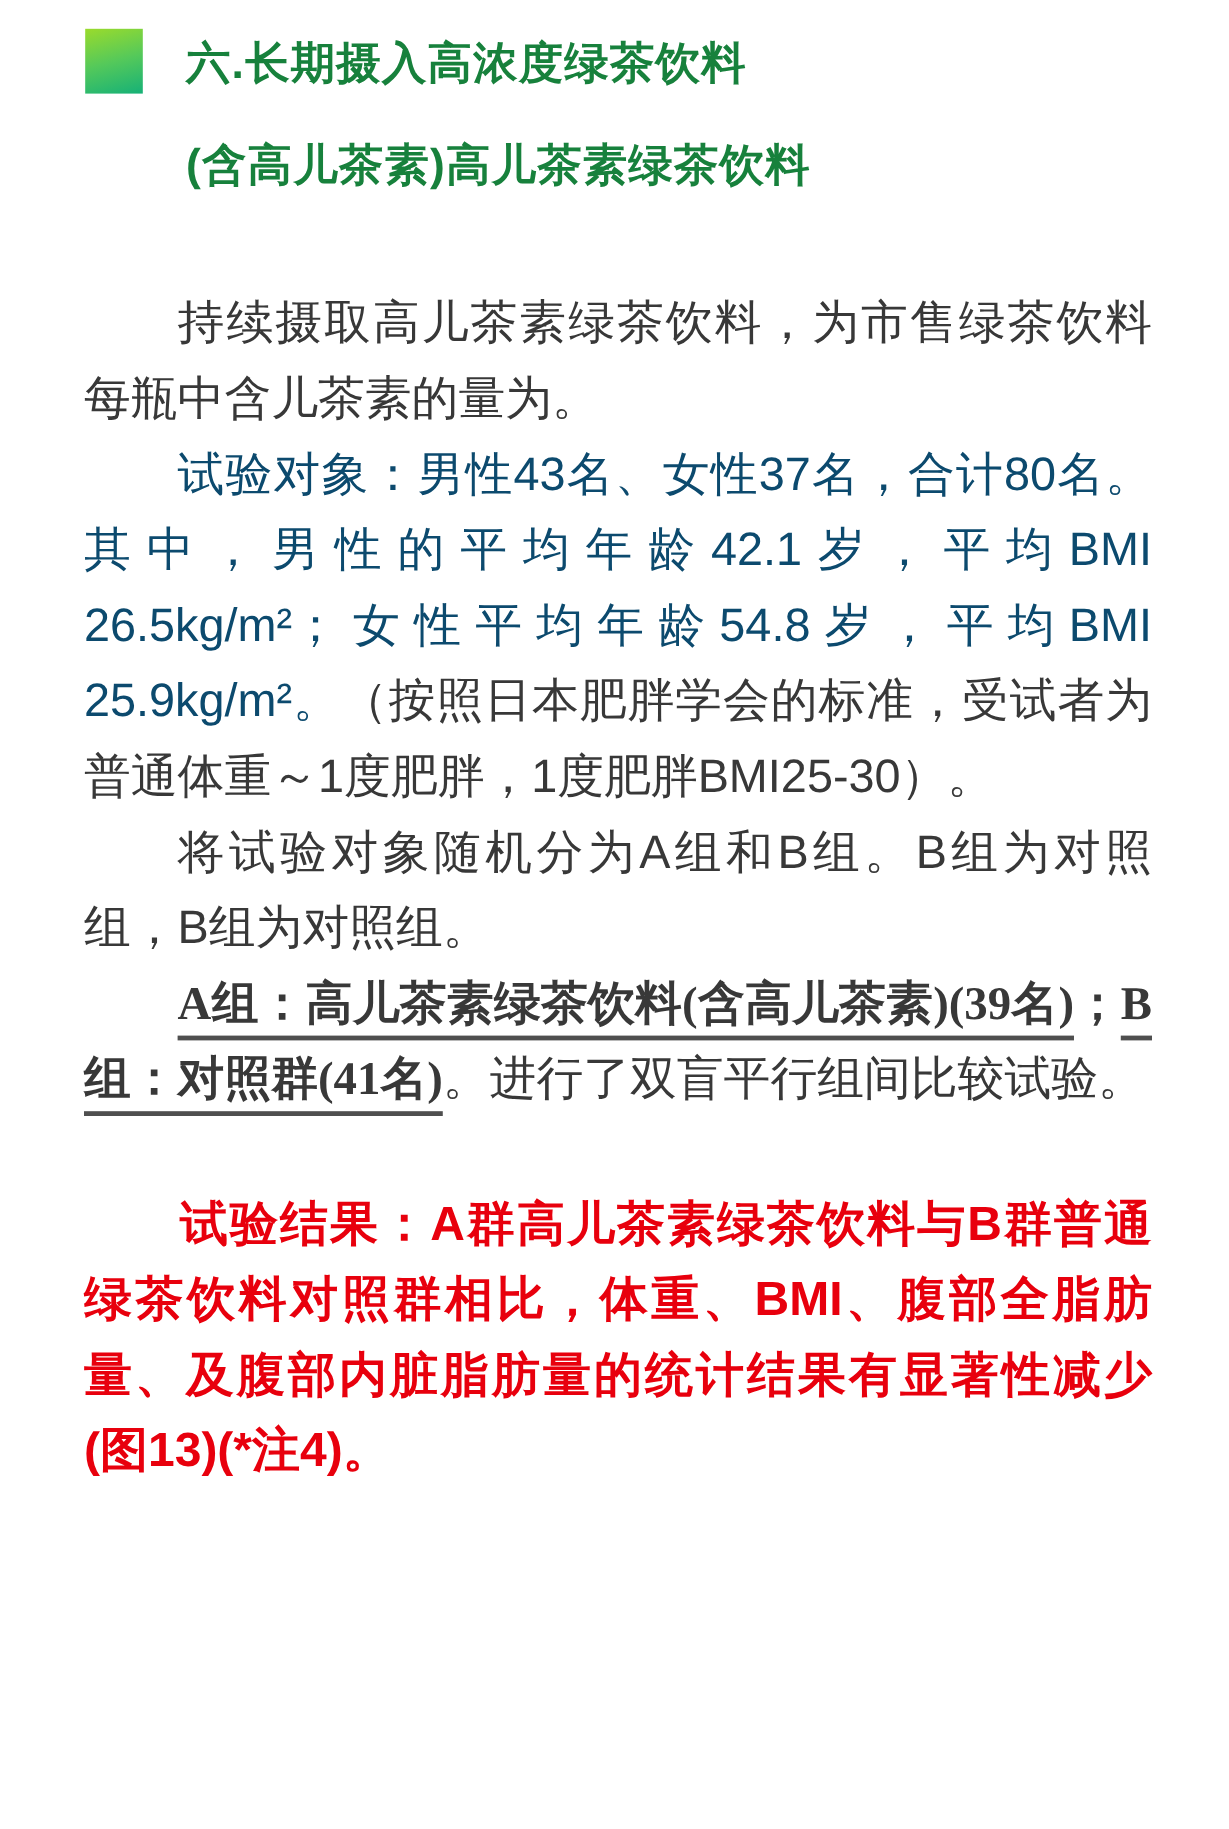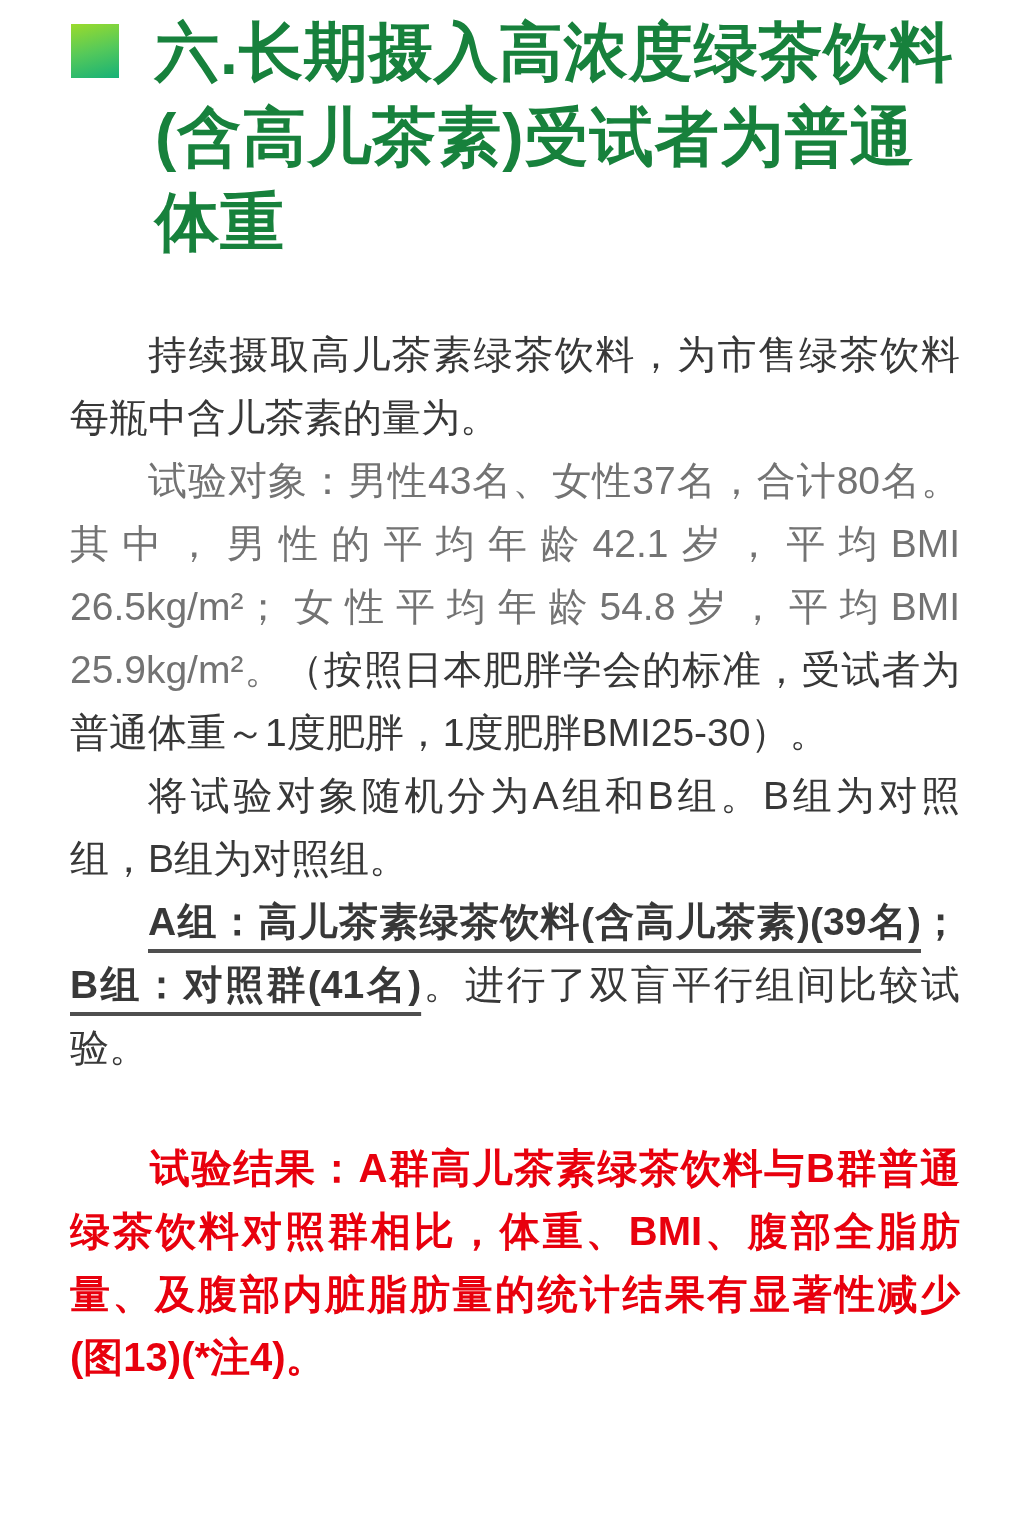--- a/index.html
+++ b/index.html
@@ -21,41 +21,41 @@
     position: absolute;
     left: 71px;
     top: 24px;
     width: 48px;
     height: 54px;
     background: linear-gradient(165deg, #9adb2c 0%, #55c95a 50%, #16b177 100%);
   }
   h1.title {
     margin: 0 56px 0 155px;
     padding: 0;
-    font-size: 64px;
+    font-size: 37px;
     line-height: 85px;
     font-weight: 700;
     color: #17813c;
     letter-spacing: 1px;
   }
   h1.title .tline { display: block; }
   .content {
     margin: 58px 64px 0 70px;
     font-size: 39px;
     line-height: 63px;
     color: #383838;
     text-align: justify;
   }
   .content p {
     margin: 0;
     padding: 0;
     text-indent: 2em;
   }
-  .orange { color: #737373; }
-  .b { font-weight: 700; }
+  .orange { color: #0c4a6e; }
+  .b { font-weight: 700; font-family: Liberation Serif, serif; }
   .u-dark {
     text-decoration: underline;
     text-decoration-color: #4f4f4f;
     text-decoration-thickness: 4px;
     text-underline-offset: 14px;
   }
   .u-orange {
     text-decoration: underline;
     text-decoration-color: #f08200;
     text-decoration-thickness: 4px;
@@ -70,21 +70,21 @@
 </style>
 </head>
 <body>
 
 <div class="page">
 
   <span class="bullet"></span>
 
   <h1 class="title">
     <span class="tline">六.长期摄入高浓度绿茶饮料</span>
-    <span class="tline">(含高儿茶素)受试者为普通体重</span>
+    <span class="tline">(含高儿茶素)高儿茶素绿茶饮料</span>
   </h1>
 
   <div class="content">
 
     <p><span>持续摄取高儿茶素绿茶饮料，为市售绿茶饮料每瓶中含儿茶素的量为。</span></p>
 
     <p><span class="orange">试验对象：男性43名、女性37名，合计80名。其中，男性的平均年龄42.1岁，平均BMI　26.5kg/m²；女性平均年龄54.8岁，平均BMI　25.9kg/m²。</span><span>（按照日本肥胖学会的标准，受试者为普通体重～1度肥胖，1度肥胖BMI25-30）。</span></p>
 
     <p><span>将试验对象随机分为A组和B组。B组为对照组，B组为对照组。</span></p>
 

